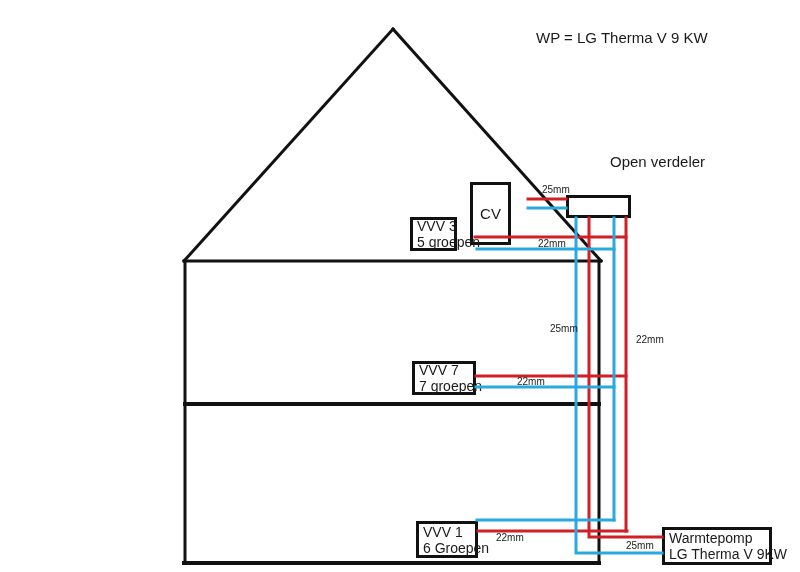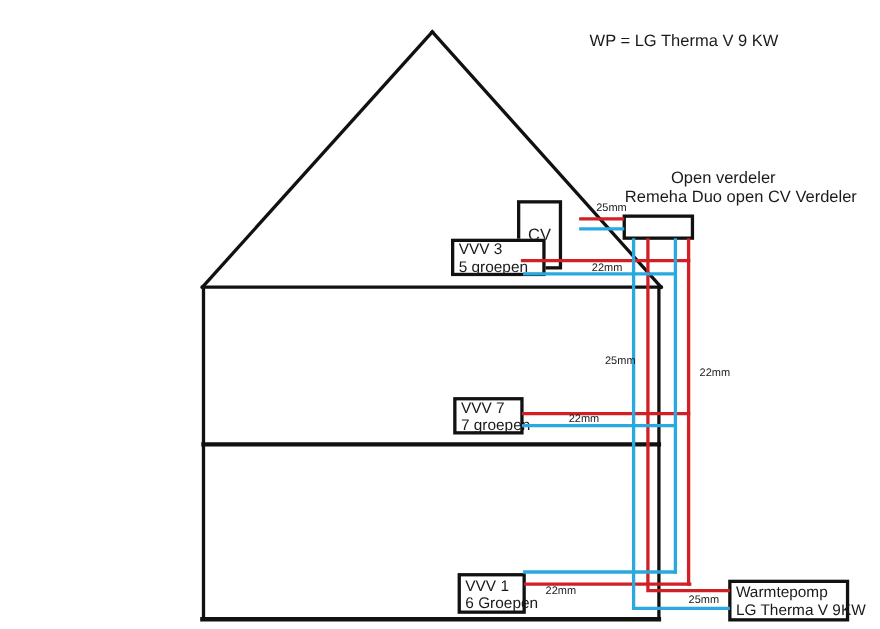--- a/index.html
+++ b/index.html
@@ -36,21 +36,21 @@
     <line class="house-line thick" x1="185" y1="404" x2="599" y2="404"></line>
     <line class="house-line thick" x1="184" y1="563" x2="599" y2="563"></line>
   </svg>
 
   <div class="box center" style="left:470px;top:182px;width:41px;height:63px;">
     <span class="bxline">CV</span>
   </div>
 
   <div class="box" style="left:566px;top:195px;width:65px;height:23px;"></div>
 
-  <div class="box" style="left:410px;top:217px;width:86px;height:34px;">
+  <div class="box" style="left:410px;top:217px;width:47px;height:34px;">
     <span class="bxline">VVV 3</span>
     <span class="bxline">5 groepen</span>
   </div>
 
   <div class="box" style="left:412px;top:361px;width:64px;height:34px;">
     <span class="bxline">VVV 7</span>
     <span class="bxline">7 groepen</span>
   </div>
 
   <div class="box" style="left:416px;top:521px;width:62px;height:37px;">
@@ -76,21 +76,20 @@
     <path class="pipe pipe-return" d="M477,249 L614,249"></path>
     <path class="pipe pipe-return" d="M476,387 L614,387"></path>
     <path class="pipe pipe-return" d="M477,520 L614,520"></path>
     <path class="pipe pipe-return" d="M614,218 L614,520"></path>
     <path class="pipe pipe-return" d="M576,218 L576,553 L662,553"></path>
   </svg>
 
   <div class="txt legend-line" style="left:536px;top:27px;">WP = LG Therma V 9 KW</div>
 
   <div class="txt legend-line" style="left:592px;top:151px;margin-left:18px;">Open verdeler</div>
-  <div class="txt legend-line" style="left:568px;top:169px;">Remeha Duo open CV Verdeler</div>
 
   <div class="txt mm" style="left:542px;top:184px;">25mm</div>
   <div class="txt mm" style="left:538px;top:238px;">22mm</div>
   <div class="txt mm" style="left:550px;top:323px;">25mm</div>
   <div class="txt mm" style="left:636px;top:334px;">22mm</div>
   <div class="txt mm" style="left:517px;top:376px;">22mm</div>
   <div class="txt mm" style="left:496px;top:532px;">22mm</div>
   <div class="txt mm" style="left:626px;top:540px;">25mm</div>
 
 </div>

